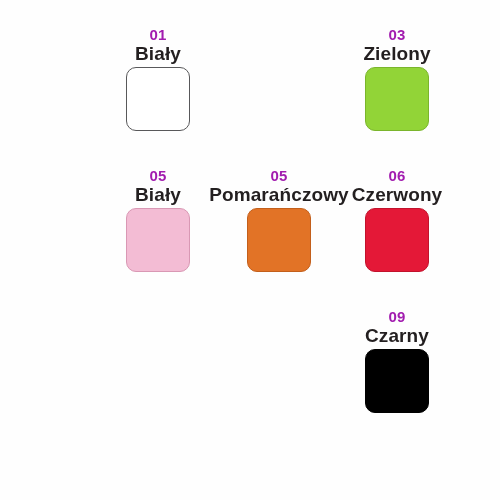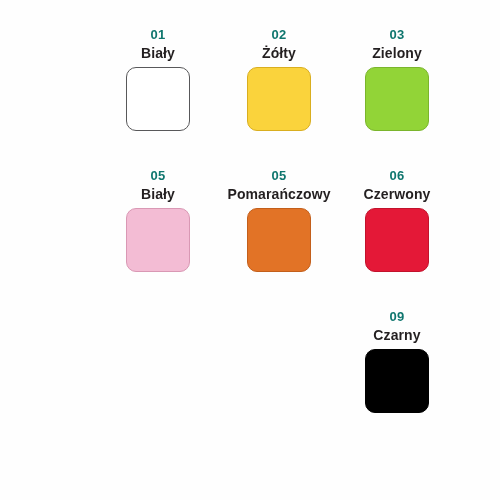--- a/index.html
+++ b/index.html
@@ -29,28 +29,28 @@
     grid-template-rows: 141px 141px 141px;
     justify-items: center;
   }
   .swatch-cell {
     display: flex;
     flex-direction: column;
     align-items: center;
     width: 118px;
   }
   .swatch-number {
-    font-size: 13px;
+    font-size: 15px;
     font-weight: bold;
-    color: #0f766e;
+    color: #a21caf;
     line-height: 19px;
     letter-spacing: 0.2px;
   }
   .swatch-name {
-    font-size: 14px;
+    font-size: 19px;
     font-weight: bold;
     color: #231f20;
     line-height: 19px;
     letter-spacing: 0.1px;
     white-space: nowrap;
   }
   .swatch-chip {
     width: 64px;
     height: 64px;
     border-radius: 10px;
@@ -72,25 +72,20 @@
 
 <div id="swatch-board">
   <div class="swatch-grid">
 
     <div class="swatch-cell col-1 row-1">
       <div class="swatch-number">01</div>
       <div class="swatch-name">Biały</div>
       <div class="swatch-chip" style="background-color: rgb(255, 255, 255); border-color: rgb(88, 88, 90);"></div>
     </div>
 
-    <div class="swatch-cell col-2 row-1">
-      <div class="swatch-number">02</div>
-      <div class="swatch-name">Żółty</div>
-      <div class="swatch-chip" style="background-color: rgb(250, 211, 60); border-color: rgb(217, 174, 31);"></div>
-    </div>
 
     <div class="swatch-cell col-3 row-1">
       <div class="swatch-number">03</div>
       <div class="swatch-name">Zielony</div>
       <div class="swatch-chip" style="background-color: rgb(146, 212, 55); border-color: rgb(122, 181, 44);"></div>
     </div>
 
     <div class="swatch-cell col-1 row-2">
       <div class="swatch-number">05</div>
       <div class="swatch-name">Biały</div>

